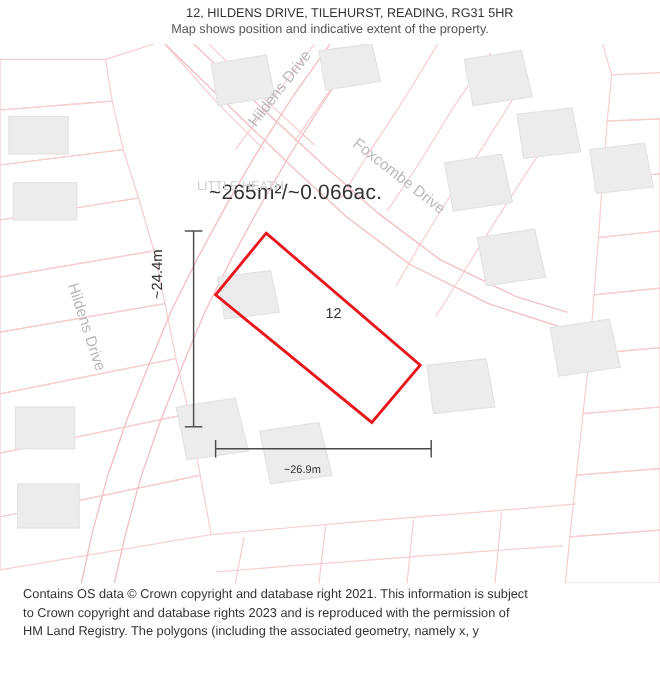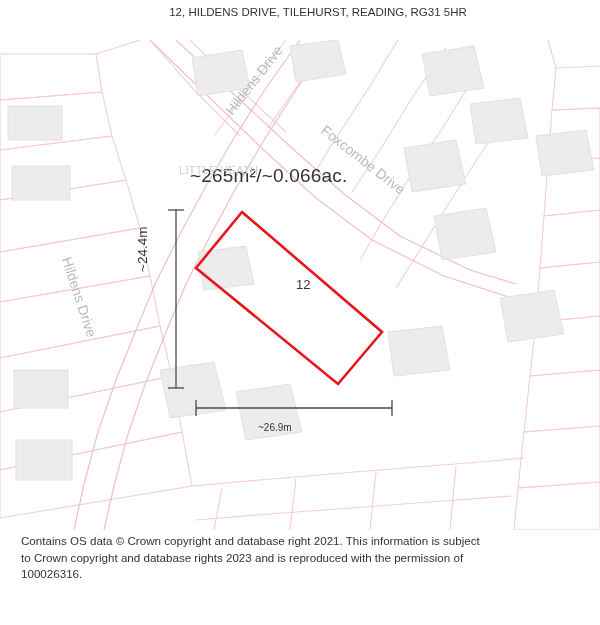--- a/index.html
+++ b/index.html
@@ -129,20 +129,21 @@
     color: #333333;
   }
 </style>
 </head>
 <body>
 
 <div class="page">
 
   <div class="header">
     <div class="title">12, HILDENS DRIVE, TILEHURST, READING, RG31 5HR</div>
+    <div class="subtitle">Map shows position and indicative extent of the property.</div>
   </div>
 
   <div class="map-area">
     <svg class="map-svg" width="600" height="490" viewBox="0 0 600 490">
 
       <g stroke="#f6cdd0" stroke-width="1.1" fill="none">
         <path d="M0 14 L96 14 L102 52 L0 60 Z"></path>
         <path d="M0 60 L102 52 L112 96 L0 110 Z"></path>
         <path d="M0 110 L112 96 L126 140 L0 160 Z"></path>
         <path d="M0 160 L126 140 L140 188 L0 212 Z"></path>
@@ -226,16 +227,16 @@
 
     <div class="street-label sl-hildens-top">Hildens Drive</div>
     <div class="street-label sl-foxcombe">Foxcombe Drive</div>
     <div class="street-label sl-hildens-left">Hildens Drive</div>
     <div class="street-label sl-little">LITTLE HEATH</div>
   </div>
 
   <div class="footer">
     <p>Contains OS data © Crown copyright and database right 2021. This information is subject</p>
     <p>to Crown copyright and database rights 2023 and is reproduced with the permission of</p>
-    <p>100026316.</p>
+    <p>HM Land Registry. The polygons (including the associated geometry, namely x, y</p>
   </div>
 
 </div>
 
 </body></html>

